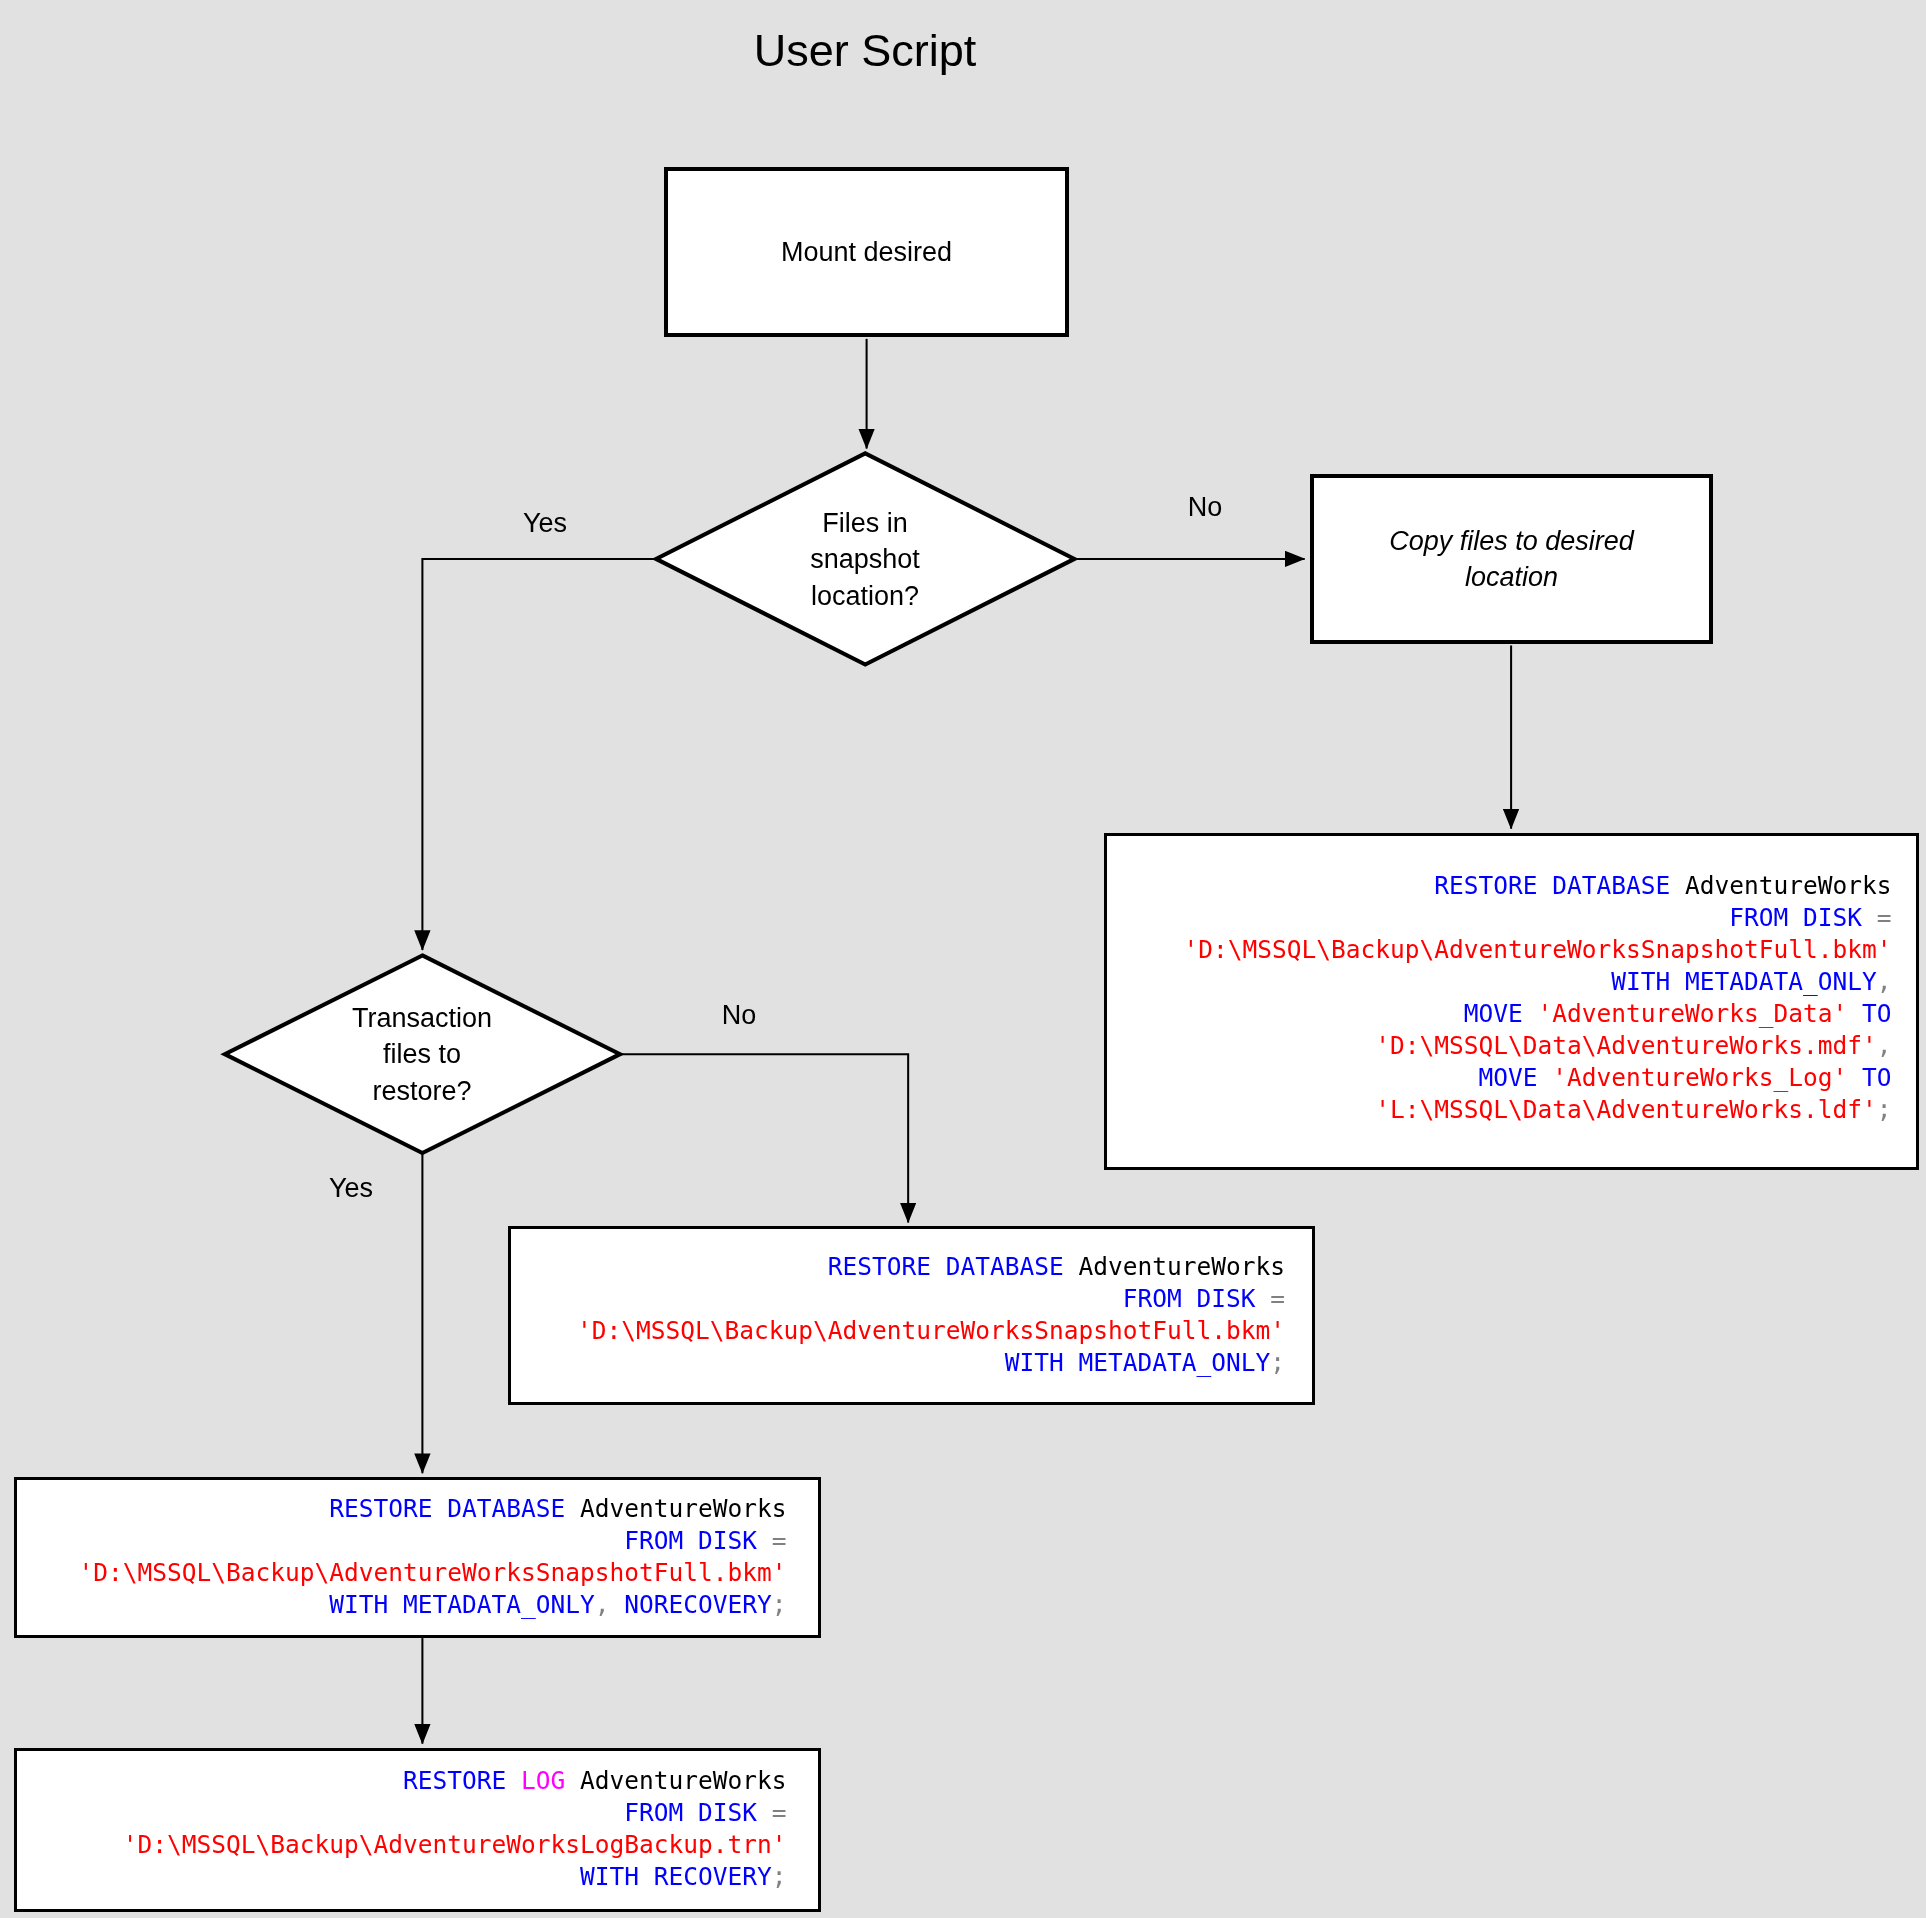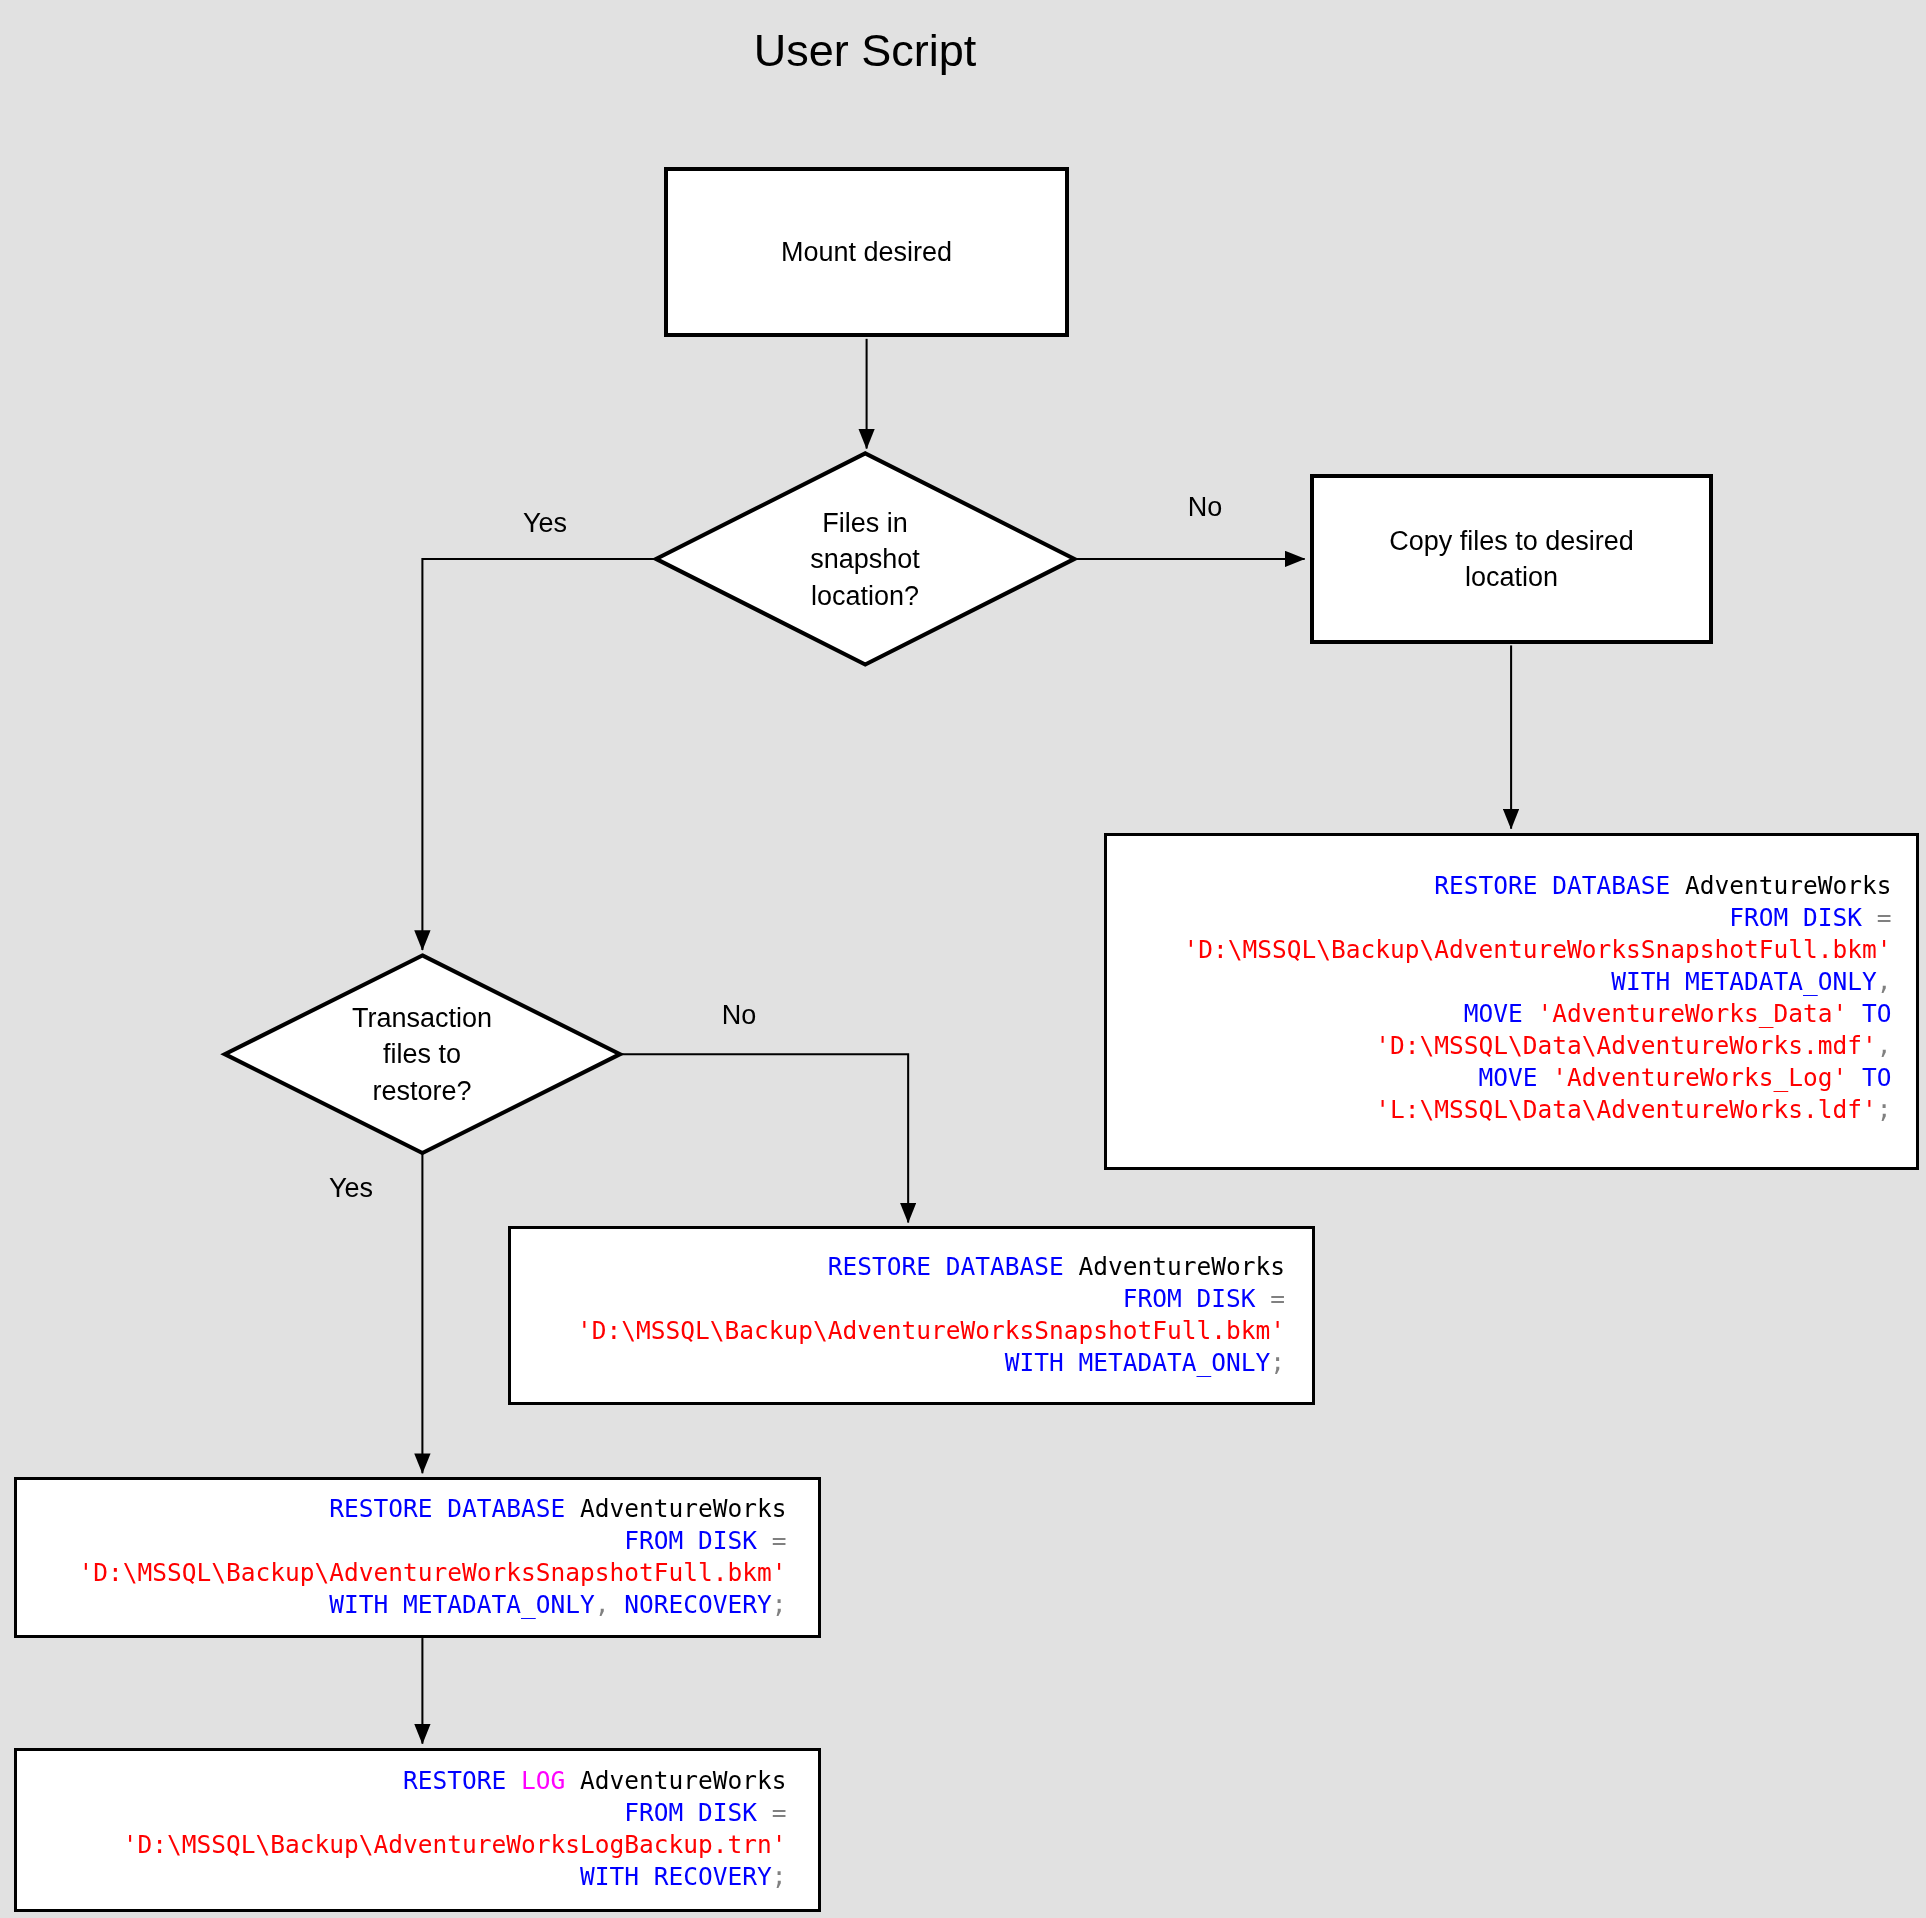--- a/index.html
+++ b/index.html
@@ -23,21 +23,21 @@
     position: absolute;
     background: #ffffff;
     border: 4.1px solid #000000;
     box-sizing: border-box;
     display: flex; align-items: center; justify-content: center;
     font-size: 27px;
     text-align: center;
     line-height: 1.35;
   }
   .rect-node .inner { width: 100%; }
-  #copy-files-box .inner { width: 313px; margin: 12px auto; }
+  #copy-files-box .inner { width: 313px; margin: 12px auto; font-style: italic; }
   .shape-label {
     position: absolute;
     transform: translate(-50%, -50%);
     text-align: center;
     font-size: 27px;
     line-height: 1.35;
     width: 170px;
   }
   .edge-label {
     position: absolute;

